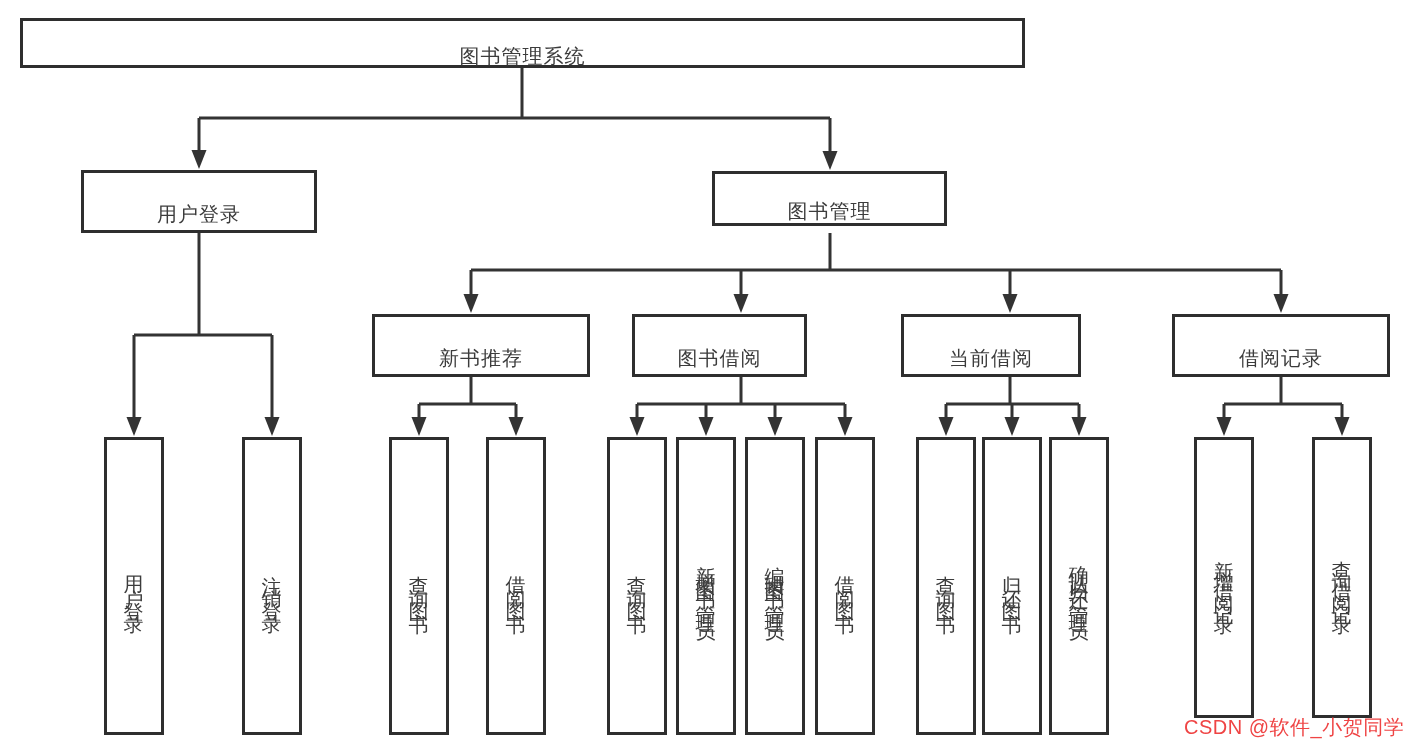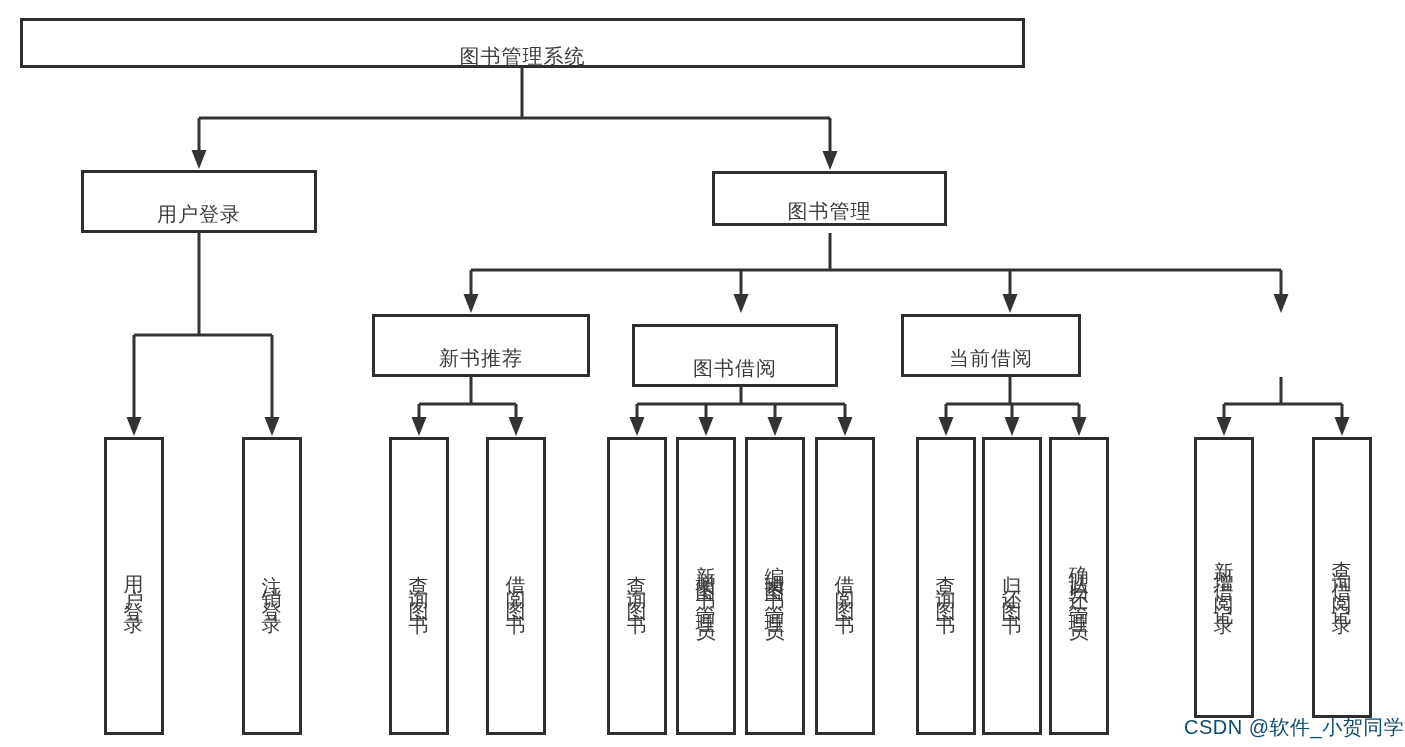--- a/index.html
+++ b/index.html
@@ -25,21 +25,21 @@
     writing-mode:vertical-lr;
     text-orientation:mixed;
     font-size:20px;color:#3c3c3c;
     line-height:1;
   }
   .ls4{letter-spacing:13px;}
   .ls6{letter-spacing:11px;}
   .ls9{letter-spacing:8px;}
   .watermark{
     position:absolute;left:1184px;top:714px;
-    font-size:20px;color:#0c4a6e;
+    font-size:20px;color:#ef4444;
     white-space:nowrap;z-index:5;
     letter-spacing:0.5px;
   }
 </style>
 </head>
 <body>
 
 <div class="stage">
 
   <svg class="wires" width="1405" height="747" viewBox="0 0 1405 747">
@@ -82,25 +82,28 @@
   <div class="box" style="left:81px;top:170px;width:236px;height:63px">
     <span class="hl">用户登录</span>
   </div>
   <div class="box" style="left:712px;top:171px;width:235px;height:55px">
     <span class="hl">图书管理</span>
   </div>
 
   <div class="box" style="left:372px;top:314px;width:218px;height:63px">
     <span class="hl">新书推荐</span>
   </div>
-  <div class="box" style="left:632px;top:324px;width:206px;height:63px">
+  <div class="box" style="left:632px;top:314px;width:175px;height:63px">
     <span class="hl">图书借阅</span>
   </div>
   <div class="box" style="left:901px;top:314px;width:180px;height:63px">
     <span class="hl">当前借阅</span>
+  </div>
+  <div class="box" style="left:1172px;top:314px;width:218px;height:63px">
+    <span class="hl">借阅记录</span>
   </div>
 
   <div class="box" style="left:104px;top:437px;width:60px;height:298px">
     <span class="v ls4">用户登录</span>
   </div>
   <div class="box" style="left:242px;top:437px;width:60px;height:298px">
     <span class="v ls4">注销登录</span>
   </div>
 
   <div class="box" style="left:389px;top:437px;width:60px;height:298px">

